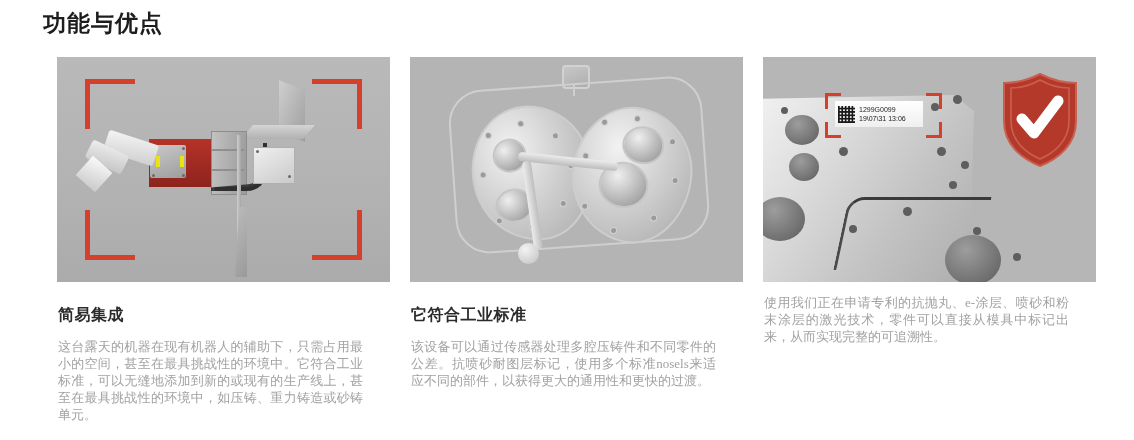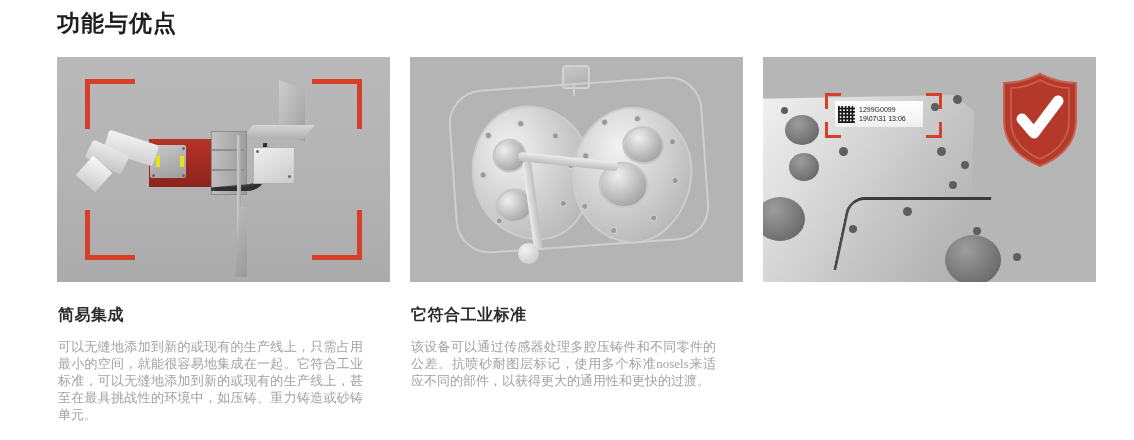--- a/index.html
+++ b/index.html
@@ -13,21 +13,21 @@
     font-family: "Liberation Sans", sans-serif;
     overflow: hidden;
   }
   .page {
     position: relative;
     width: 1134px;
     height: 440px;
   }
   .section-title {
     position: absolute;
-    left: 57px;
+    left: 43px;
     top: 8px;
     font-size: 23px;
     font-weight: 700;
     color: #1d1d1d;
     letter-spacing: 1px;
     font-family: "Liberation Sans", sans-serif;
   }
   .cards {
     position: absolute;
     left: 57px;
@@ -359,21 +359,21 @@
           <div class="m1-arm-c"></div>
         </div>
 
         <div class="bracket tl"></div>
         <div class="bracket tr"></div>
         <div class="bracket bl"></div>
         <div class="bracket br"></div>
       </div>
 
       <div class="card-title">简易集成</div>
-      <div class="card-body">可以无缝地添加到新的或现有的生产线上，只需占用最小的空间，就能很容易地集成在一起。它符合工业标准，可以无缝地添加到新的或现有的生产线上，甚至在最具挑战性的环境中，如压铸、重力铸造或砂铸单元。</div>
+      <div class="card-body">这台露天的机器在现有机器人的辅助下，只需占用最小的空间，甚至在最具挑战性的环境中。它符合工业标准，可以无缝地添加到新的或现有的生产线上，甚至在最具挑战性的环境中，如压铸、重力铸造或砂铸单元。</div>
     </div>
 
     <div class="card">
       <div class="media">
         <div class="m2-bg"></div>
 
         <div class="m2-clip"></div>
         <div class="m2-clipstem"></div>
         <div class="m2-frame"></div>
 
@@ -451,16 +451,17 @@
 
         <div class="shield-wrap">
           <svg viewBox="0 0 80 94" width="80" height="94" aria-hidden="true">
             <path d="M4 10 C18 10 30 6 40 1 C50 6 62 10 76 10 L76 48 C76 72 58 86 40 93 C22 86 4 72 4 48 Z" fill="#b5392b" stroke="#c9604f" stroke-width="2"></path>
             <path d="M11 15 C23 15 33 11 40 7 C47 11 57 15 69 15 L69 48 C69 68 54 80 40 86 C26 80 11 68 11 48 Z" fill="none" stroke="#c9604f" stroke-width="1.6"></path>
             <path d="M22 46 L34 60 L58 28" fill="none" stroke="#ffffff" stroke-width="11" stroke-linecap="round" stroke-linejoin="round"></path>
           </svg>
         </div>
       </div>
 
+      <div class="card-body">使用我们正在申请专利的抗抛丸、e-涂层、喷砂和粉末涂层的激光技术，零件可以直接从模具中标记出来，从而实现完整的可追溯性。</div>
     </div>
 
   </div>
 </div>
 
 </body></html>

